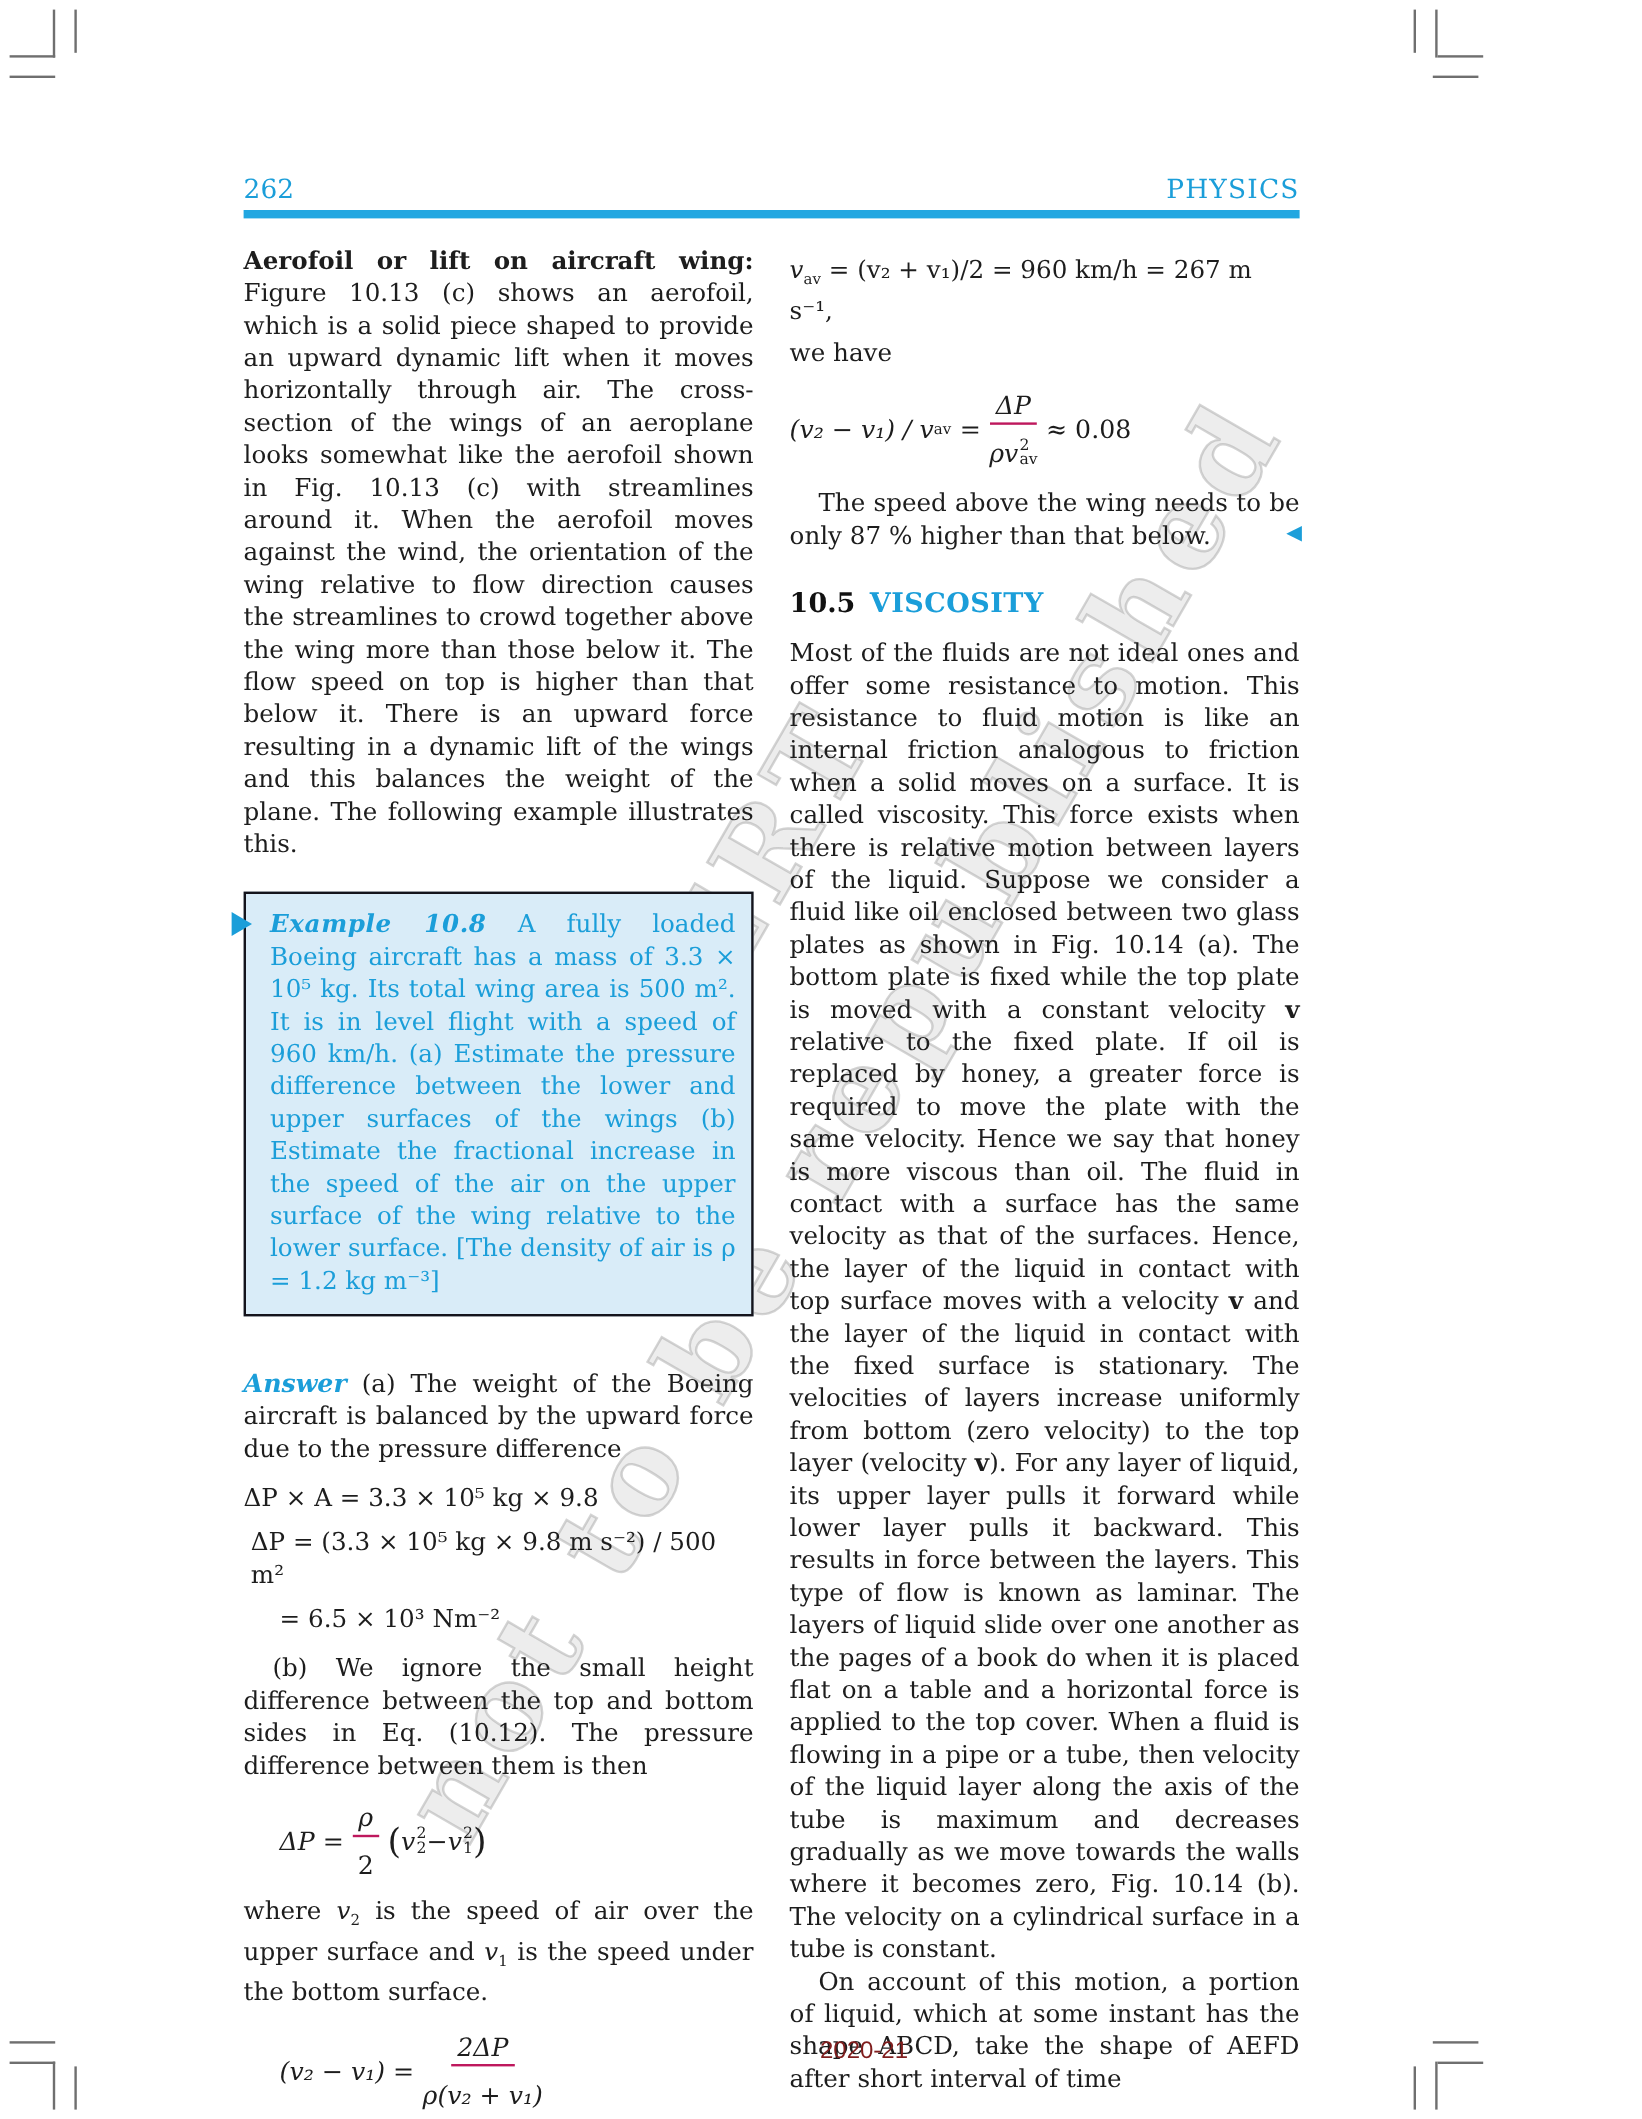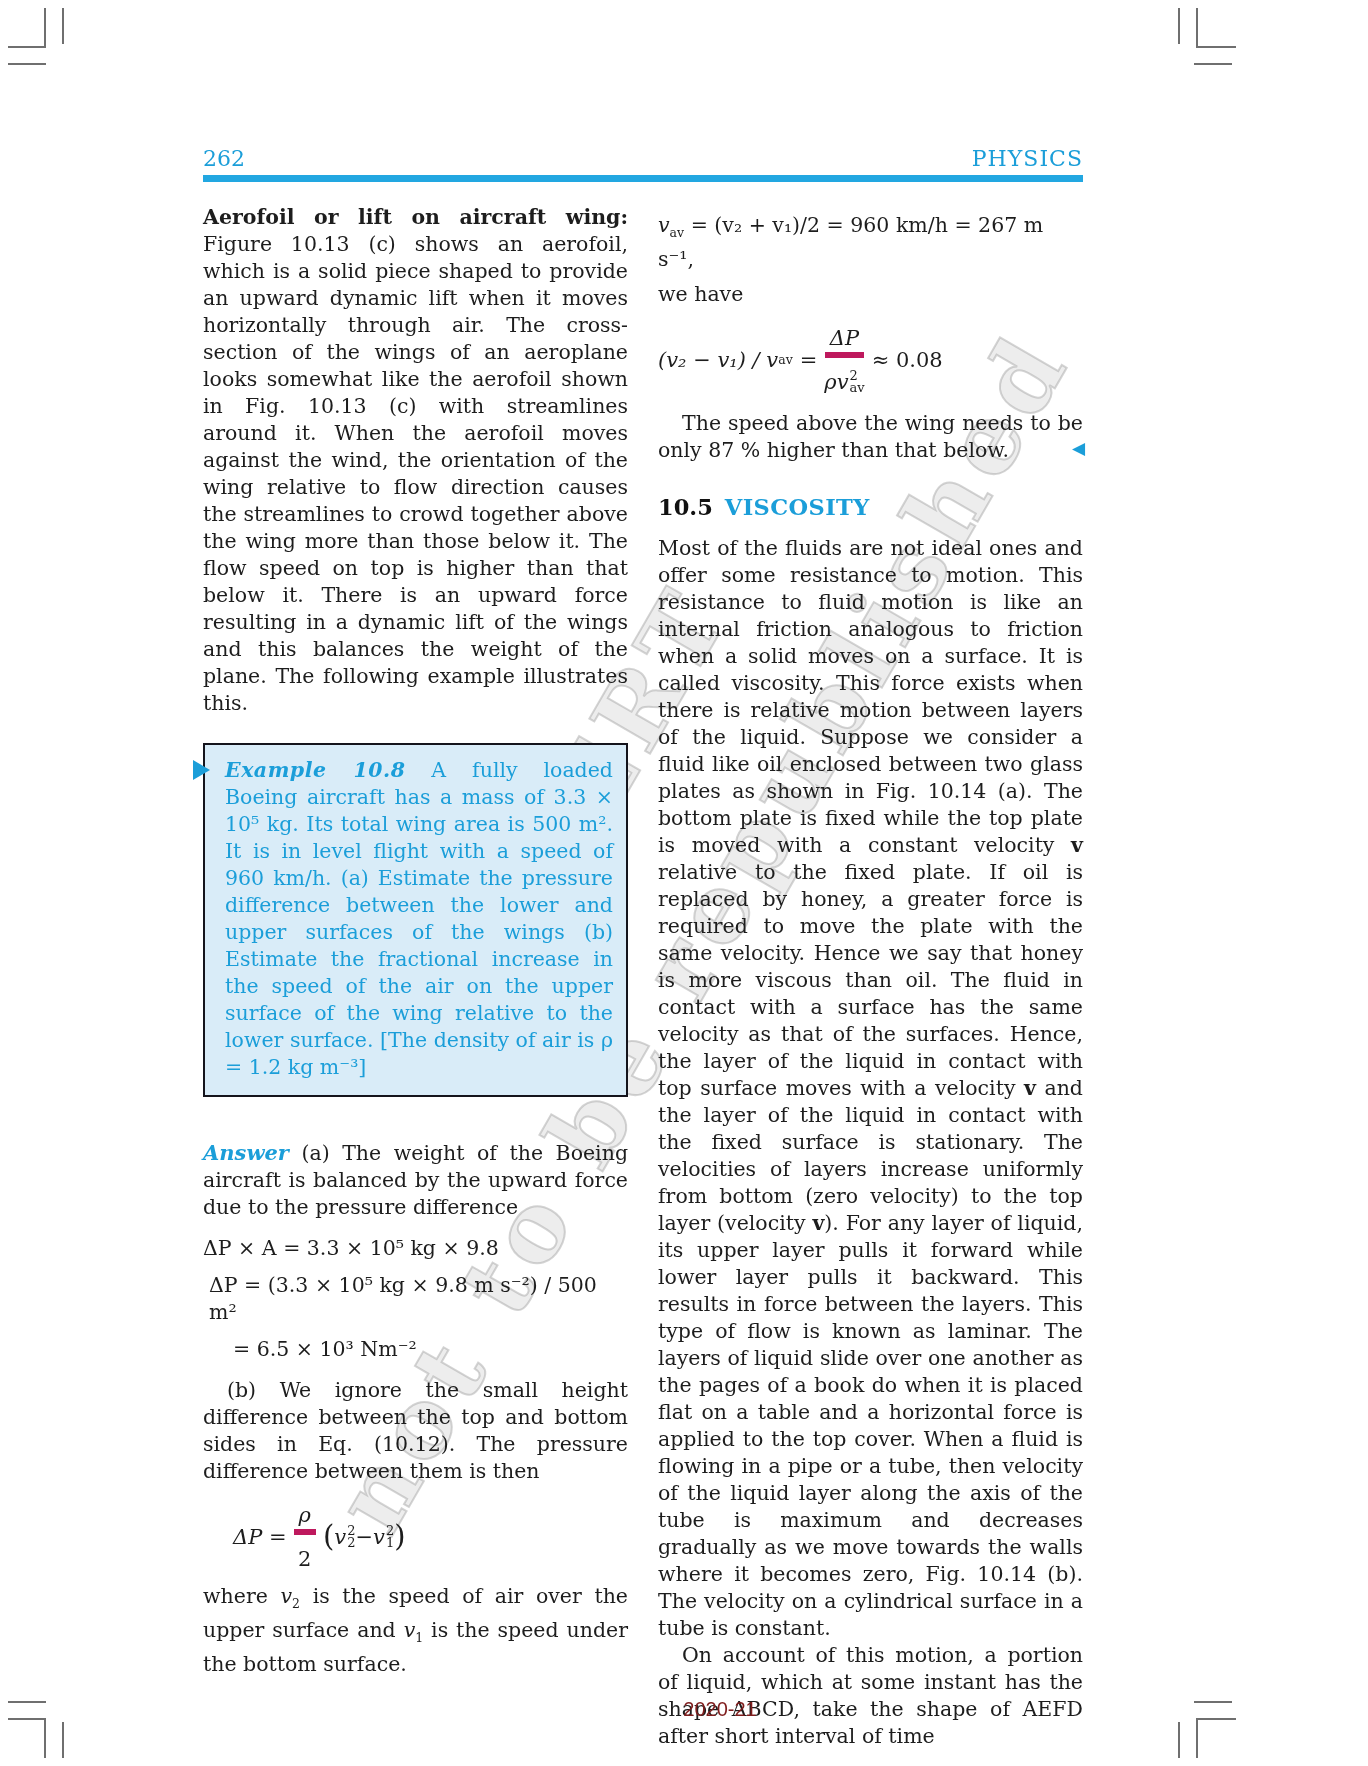--- a/index.html
+++ b/index.html
@@ -54,21 +54,21 @@
   .mt14 { margin-top:14px; }
   .ml6 { margin-left:6px; }
   .ml30 { margin-left:30px; }
 
   .eqrow { display:flex; align-items:center; text-align:left;
     margin-top:18px; font-size:21px; line-height:1.15; flex-wrap:nowrap; }
   .eqrow > * { flex:0 0 auto; }
   .eqrow .sp { width:7px; }
   .frac { display:inline-flex; flex-direction:column; align-items:center;
     margin:0 7px; vertical-align:middle; }
-  .frac .num { display:inline-flex; align-items:flex-end; border-bottom:6px solid #be185d;
+  .frac .num { display:inline-flex; align-items:flex-end; border-bottom:2px solid #be185d;
     padding:0 5px 2px; }
   .frac .den { display:inline-flex; align-items:flex-start; padding-top:12px; }
   .ssub { font-size:12.5px; vertical-align:-5px; font-style:normal; }
   .supsub { display:inline-flex; flex-direction:column; font-size:13px;
     line-height:12px; margin-left:1px; vertical-align:-6px; text-align:left; }
   .bigp { font-size:29px; font-weight:400; }
 
   .rel { position:relative; }
   .eoa { position:absolute; right:-2px; bottom:2px; color:#1b9ed9; font-size:17px;
     font-family:"DejaVu Sans", sans-serif; }
@@ -159,20 +159,27 @@
           <span class="i">v</span>
           <span class="supsub">
               <span>2</span>
               <span>1</span>
             </span>
           <span class="bigp">)</span>
         </div>
 
         <p class="mt12p"><span>where </span><span class="i">v</span><sub class="ssub">2</sub><span> is the speed of air over the upper surface and </span><span class="i">v</span><sub class="ssub">1</sub><span> is the speed under the bottom surface.</span></p>
 
+        <div class="eqrow ml30" style="margin-top:20px;">
+          <span class="i">(v₂ − v₁) =</span>
+          <span class="frac">
+              <span class="num i">2ΔP</span>
+              <span class="den i">ρ(v₂ + v₁)</span>
+            </span>
+        </div>
       </div>
 
       <div class="col right">
 
         <p class="eqline mt8p"><span class="i">v</span><sub class="ssub">av</sub><span> = (v₂ + v₁)/2 = 960 km/h = 267 m s⁻¹,</span></p>
 
         <p class="mt8p">we have</p>
 
         <div class="eqrow">
           <span class="i">(v₂ − v₁) / v</span>

